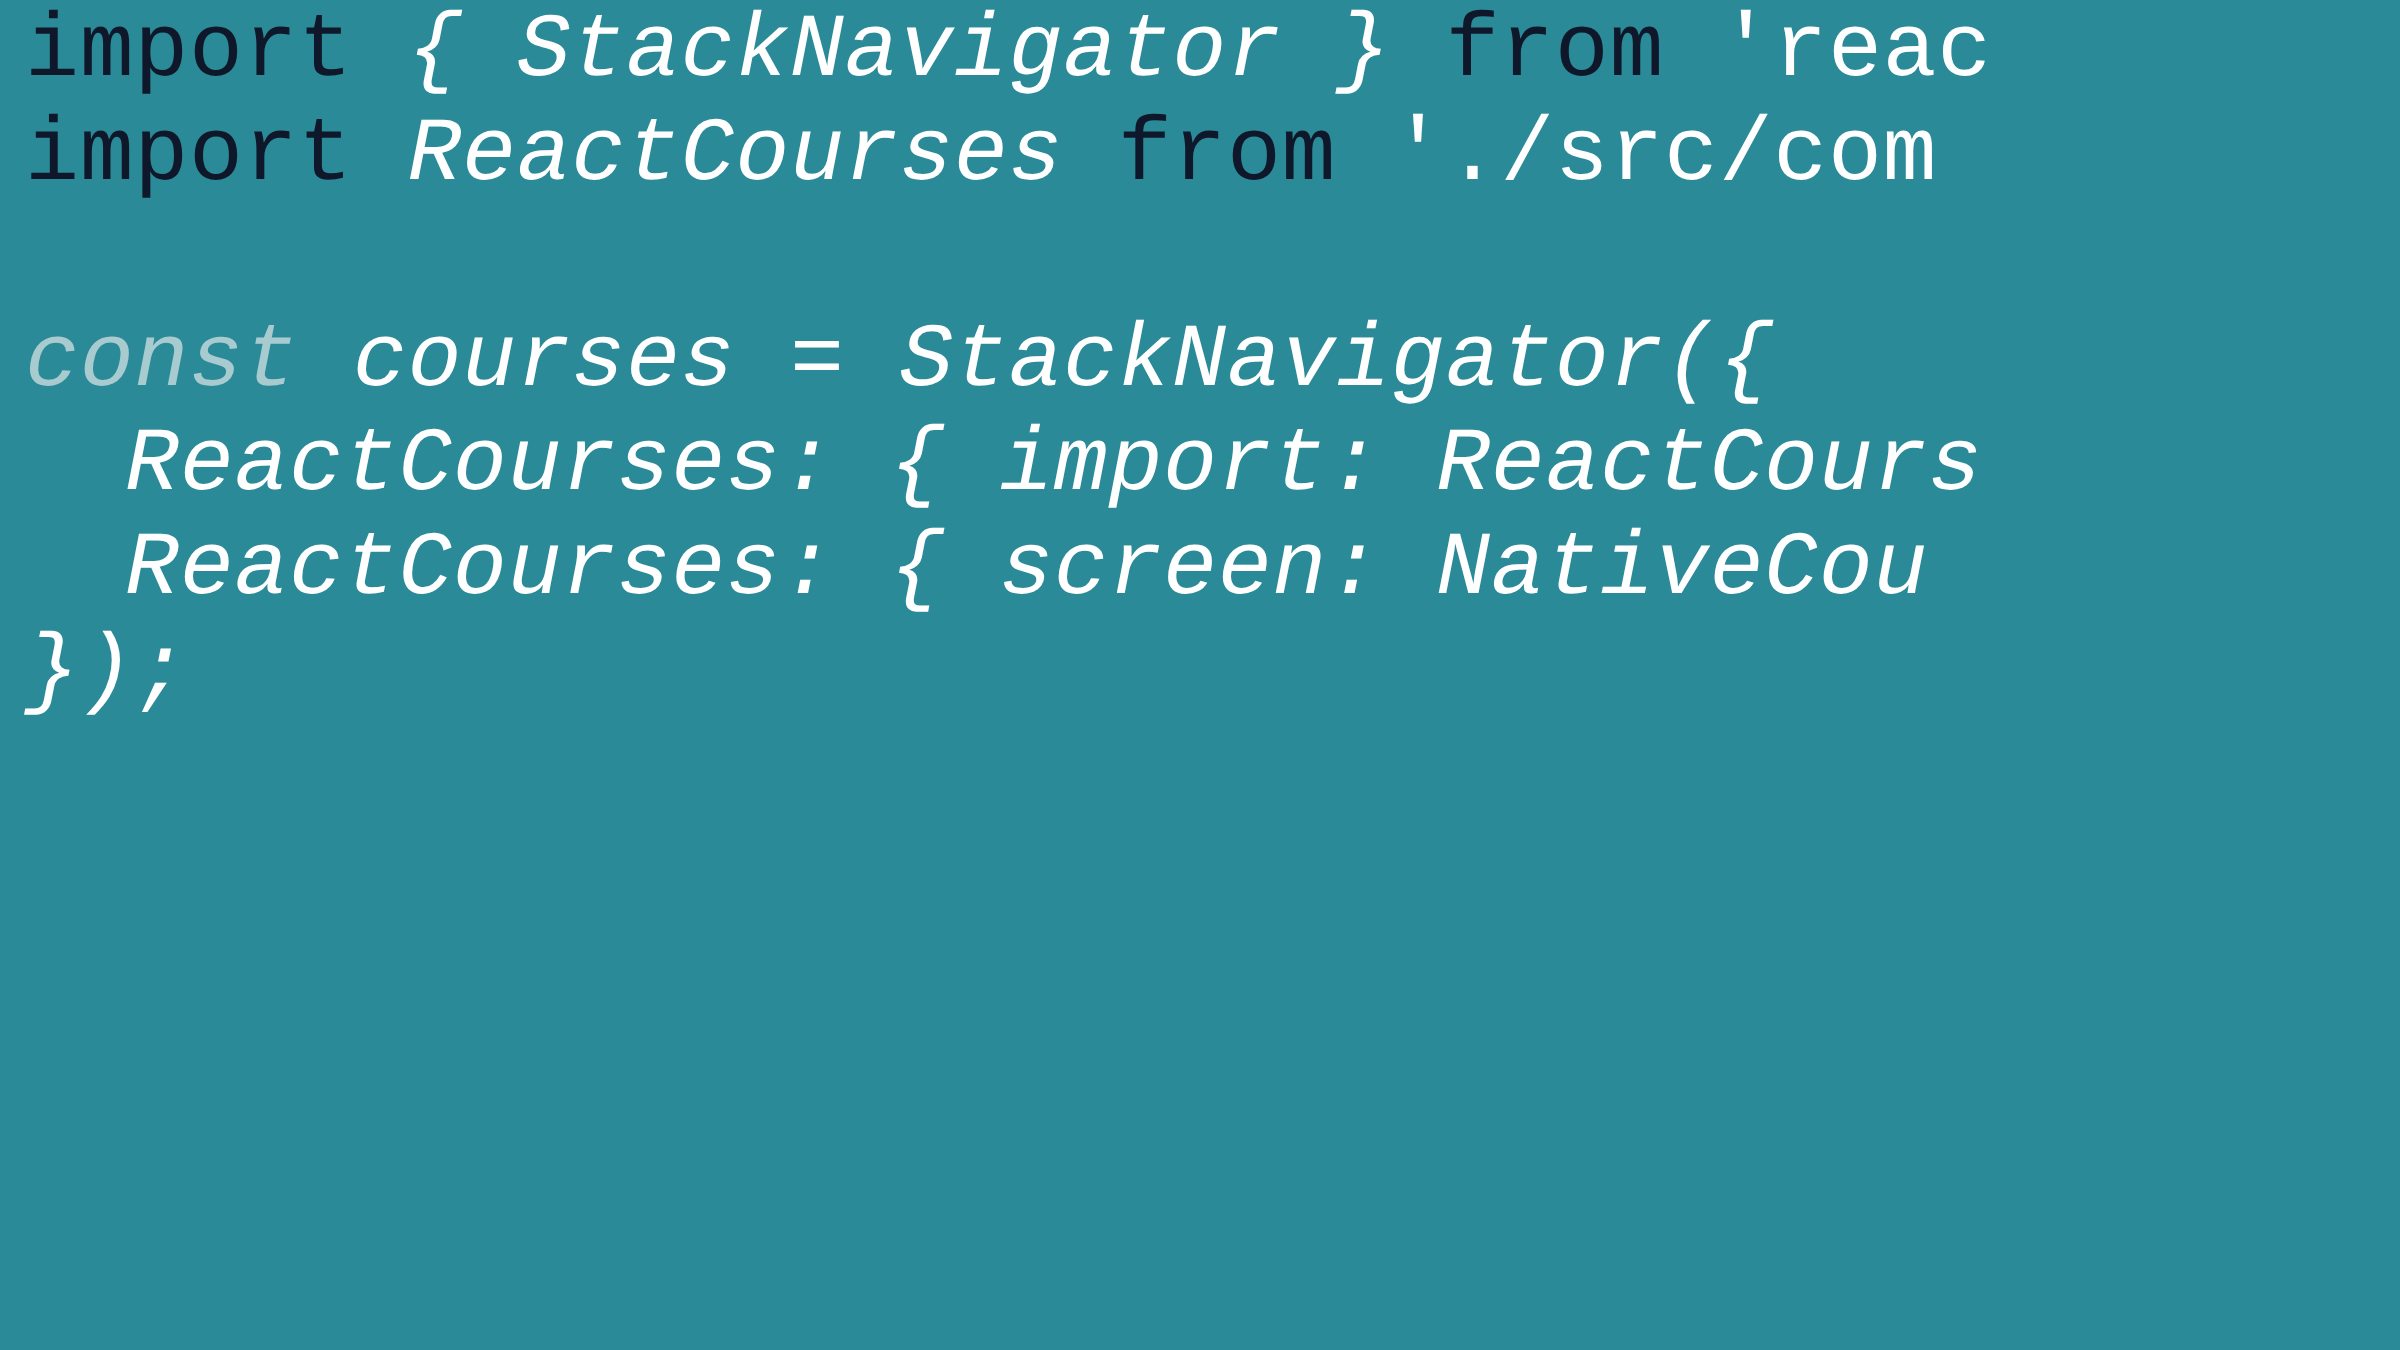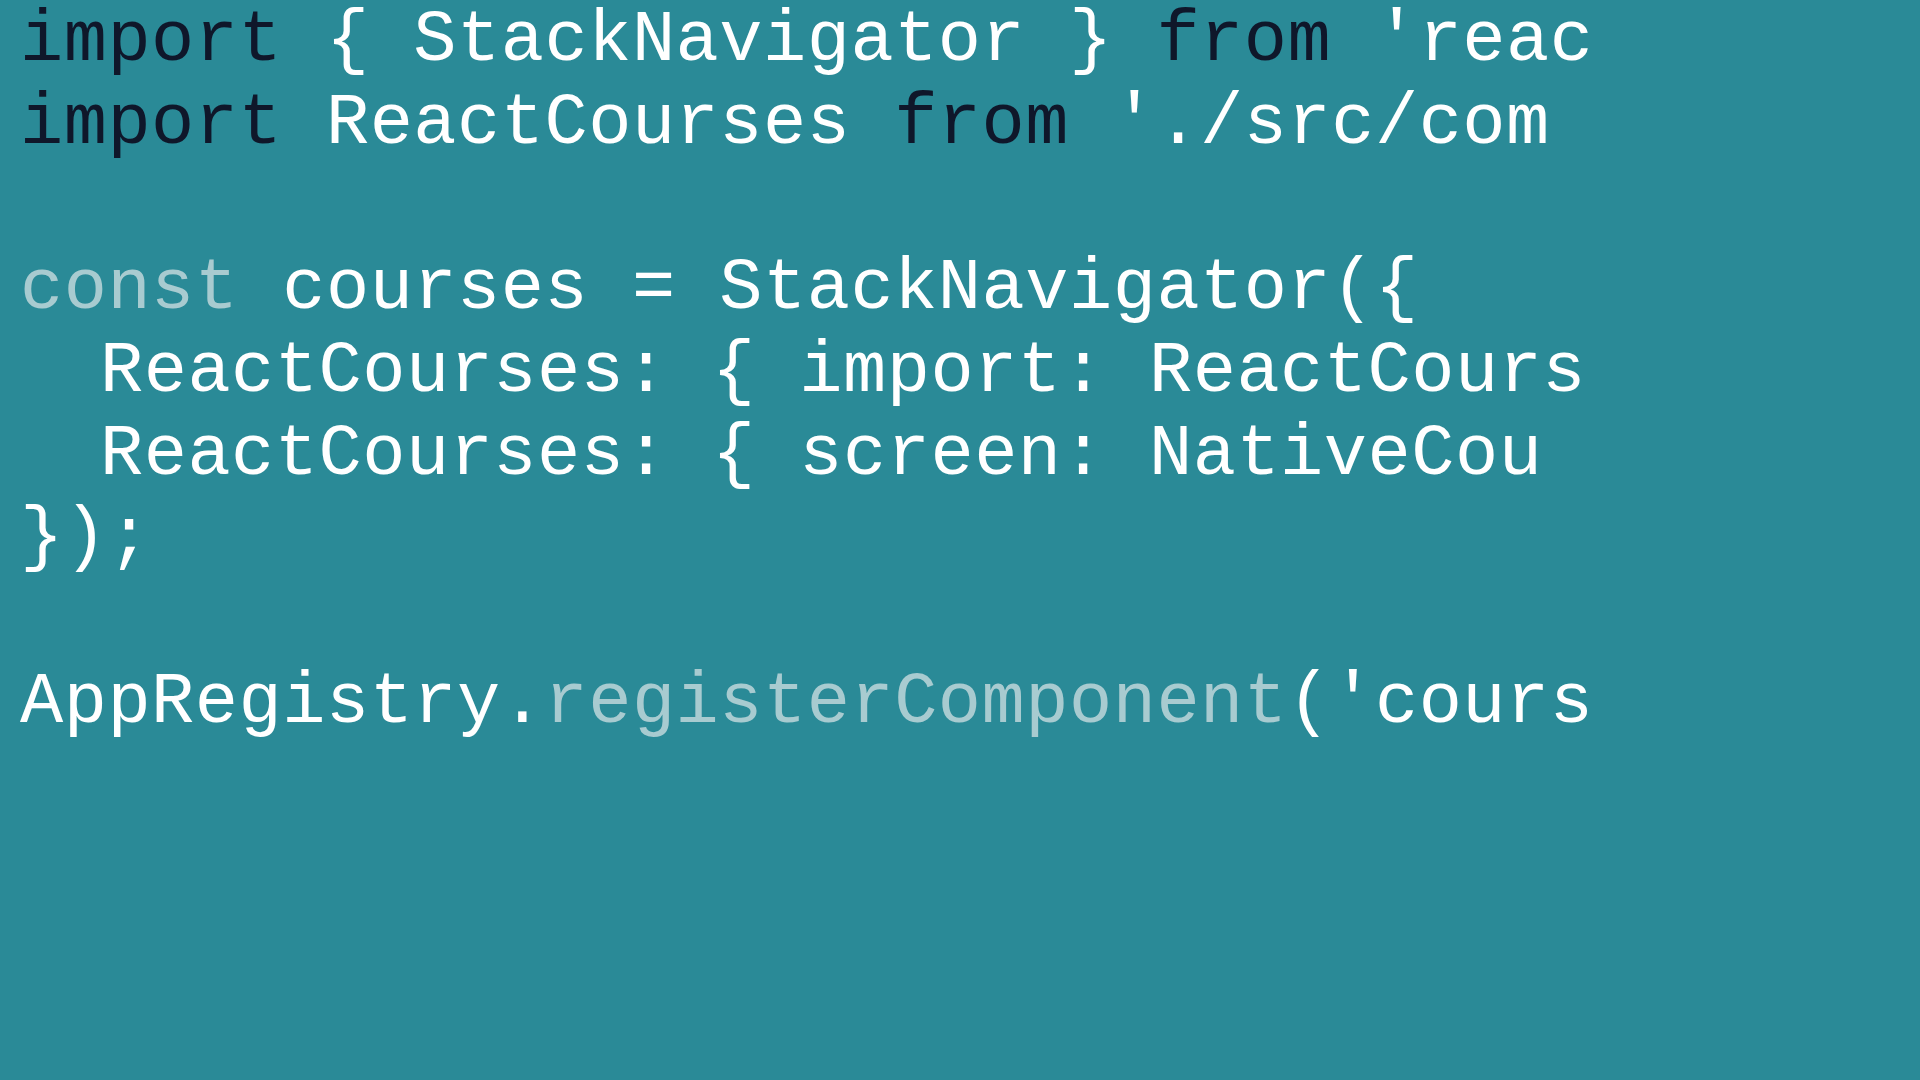--- a/index.html
+++ b/index.html
@@ -21,23 +21,25 @@
       letter-spacing: 0.5px;
     }
     .code-line {
       display: block;
     }
     .keyword {
       color: #0f172a;
     }
     .keyword-italic {
       color: #a8cbd0;
+      font-style: italic;
     }
     .default {
       color: #ffffff;
+      font-style: italic;
     }
     .string {
       color: #ffffff;
     }
     .method {
       color: #a8cbd0;
     }
     .indent {
       display: inline-block;
       width: 80px;
@@ -60,16 +62,13 @@
   <div class="code-line">
     <span class="indent"></span><span class="default">ReactCourses: { import: ReactCours</span>
   </div>
   <div class="code-line">
     <span class="indent"></span><span class="default">ReactCourses: { screen: NativeCou</span>
   </div>
   <div class="code-line">
     <span class="default">});</span>
   </div>
   <div class="code-line">&nbsp;</div>
-  <div class="code-line">
-    <span class="default">AppRegistry.</span><span class="method">registerComponent</span><span class="default">(</span><span class="string">'cours</span>
-  </div>
 </div>
 
 </body></html>

